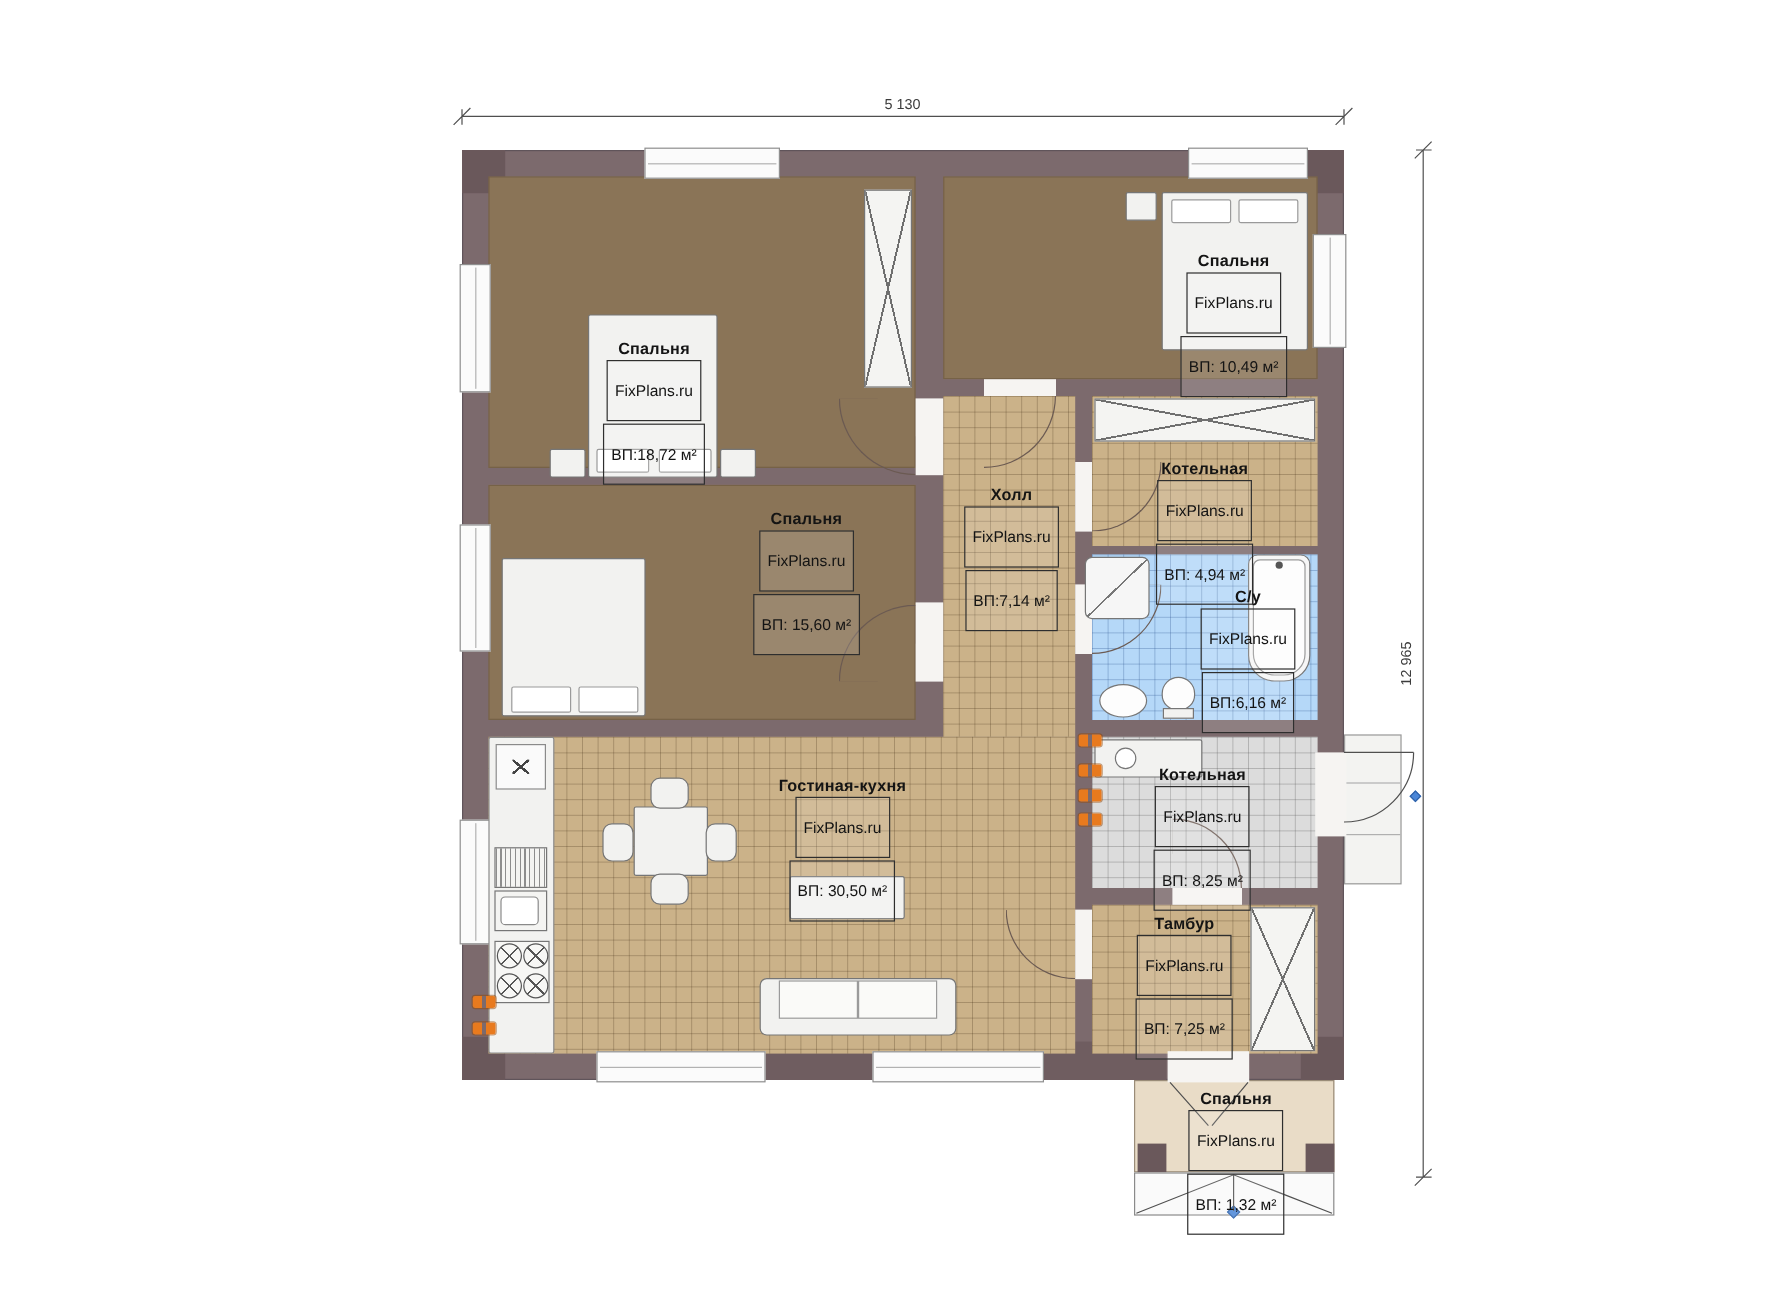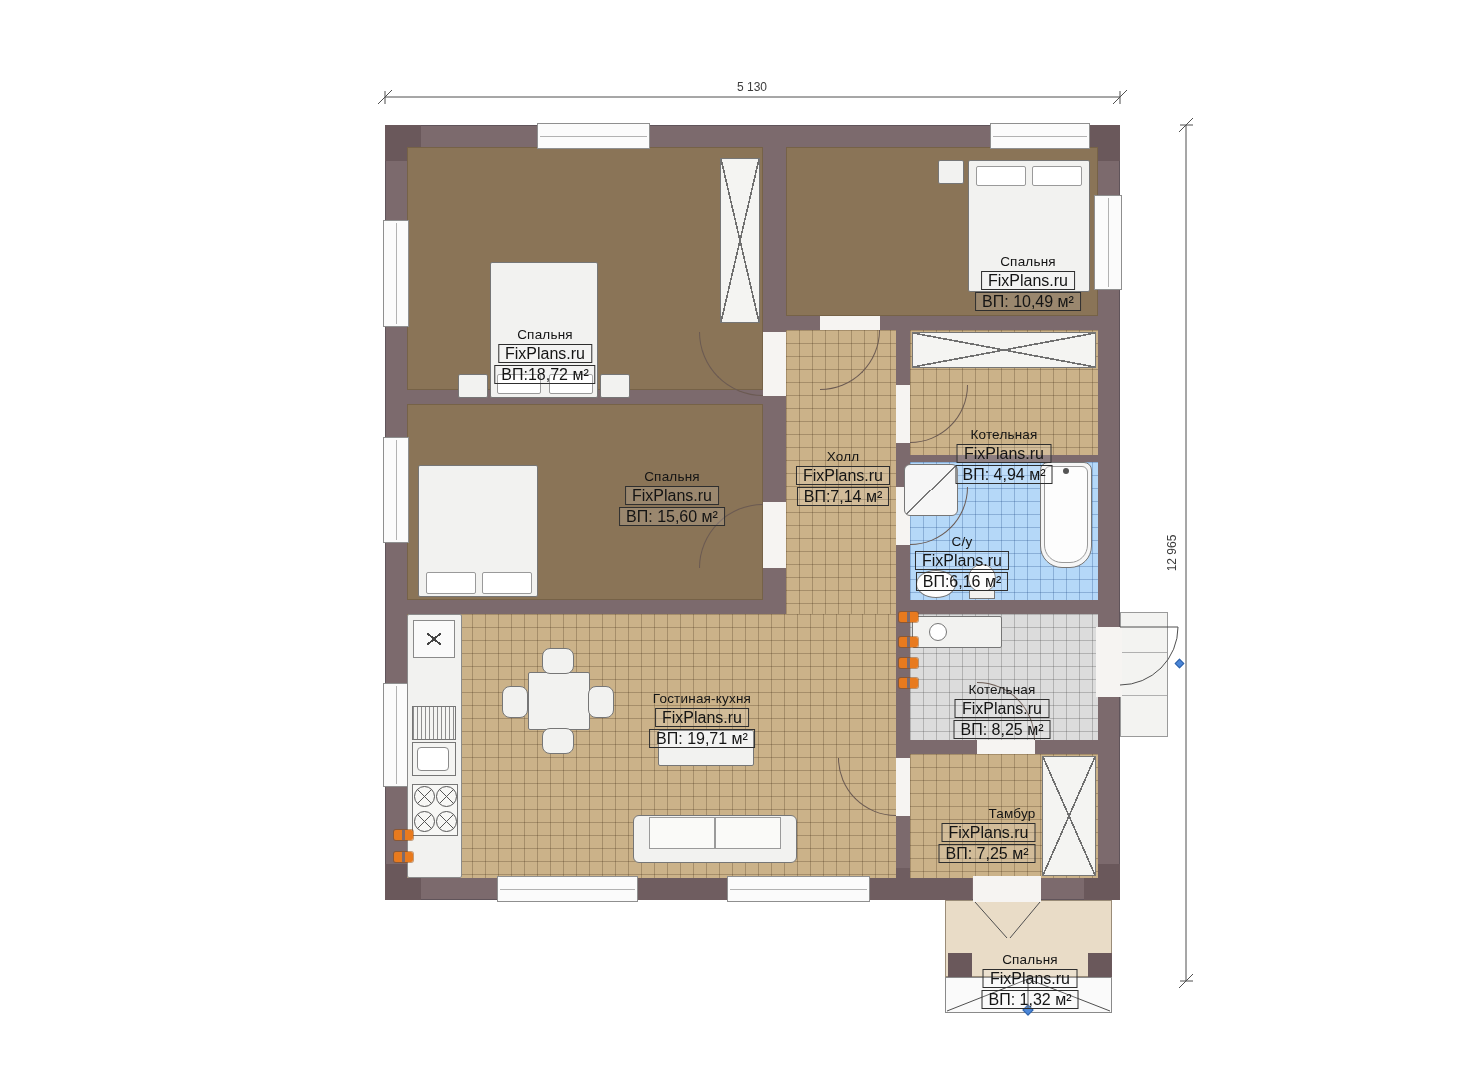--- a/index.html
+++ b/index.html
@@ -39,22 +39,22 @@
   .burner{position:absolute;width:19px;height:19px;border:1px solid #555;border-radius:50%;background-image:
      linear-gradient(to top right, transparent calc(50% - .7px), #555 calc(50% - .7px) calc(50% + .7px), transparent calc(50% + .7px)),
      linear-gradient(to bottom right, transparent calc(50% - .7px), #555 calc(50% - .7px) calc(50% + .7px), transparent calc(50% + .7px));}
   .hatch{background-image:repeating-linear-gradient(90deg,#8d8d8d 0 1px,transparent 1px 4px);}
   .socket-pair{background:linear-gradient(90deg,#e87a1e 0 8px,transparent 8px 11px,#e87a1e 11px 19px);
      width:19px;height:10px;border-radius:2px;box-shadow:0 0 0 1px rgba(150,70,0,.5);}
   .diamond{background:#4a86d8;border:1px solid #2f62a8;transform:rotate(45deg);}
   
   .room-label{position:absolute;transform:translateX(-50%);display:flex;flex-direction:column;
      align-items:center;gap:2px;color:#141414;z-index:30;white-space:nowrap;}
-  .rl-name{font-size:13.5px;font-weight:400;letter-spacing:.2px;margin-top:44px;}
-  .rl-box{font-size:16px;border:1px solid #2e2e2e;padding:0 6px;line-height:17px;background:rgba(255,255,255,.14);}
+  .rl-name{font-size:13.5px;font-weight:700;letter-spacing:.2px;}
+  .rl-box{font-size:13px;border:1px solid #2e2e2e;padding:16px 6px;line-height:17px;background:rgba(255,255,255,.14);}
   .dim-label{position:absolute;font-size:12px;color:#3c3c3c;text-align:center;}
   svg.overlay{position:absolute;left:0;top:0;pointer-events:none;z-index:25;}
 </style>
 </head>
 <body>
 
 <div id="plan">
 
   <div class="abs building" style="left:385px;top:125px;width:735px;height:775px;"></div>
   <div class="abs corner" style="left:385px;top:125px;width:36px;height:36px;"></div>
@@ -216,39 +216,39 @@
     <div class="rl-box">FixPlans.ru</div>
     <div class="rl-box">ВП:7,14 м²</div>
   </div>
 
   <div class="room-label" style="left:1004px;top:383px;">
     <div class="rl-name">Котельная</div>
     <div class="rl-box">FixPlans.ru</div>
     <div class="rl-box">ВП: 4,94 м²</div>
   </div>
 
-  <div class="room-label" style="left:962px;top:490px;">
+  <div class="room-label" style="left:1040px;top:490px;">
     <div class="rl-name">С/у</div>
     <div class="rl-box">FixPlans.ru</div>
     <div class="rl-box">ВП:6,16 м²</div>
   </div>
 
   <div class="room-label" style="left:1002px;top:638px;">
     <div class="rl-name">Котельная</div>
     <div class="rl-box">FixPlans.ru</div>
     <div class="rl-box">ВП: 8,25 м²</div>
   </div>
 
   <div class="room-label" style="left:702px;top:647px;">
     <div class="rl-name">Гостиная-кухня</div>
     <div class="rl-box">FixPlans.ru</div>
-    <div class="rl-box">ВП: 19,71 м²</div>
-  </div>
-
-  <div class="room-label" style="left:987px;top:762px;align-items:flex-end;">
+    <div class="rl-box">ВП: 30,50 м²</div>
+  </div>
+
+  <div class="room-label" style="left:987px;top:762px;">
     <div class="rl-name">Тамбур</div>
     <div class="rl-box">FixPlans.ru</div>
     <div class="rl-box">ВП: 7,25 м²</div>
   </div>
 
   <div class="room-label" style="left:1030px;top:908px;">
     <div class="rl-name">Спальня</div>
     <div class="rl-box">FixPlans.ru</div>
     <div class="rl-box">ВП: 1,32 м²</div>
   </div>

